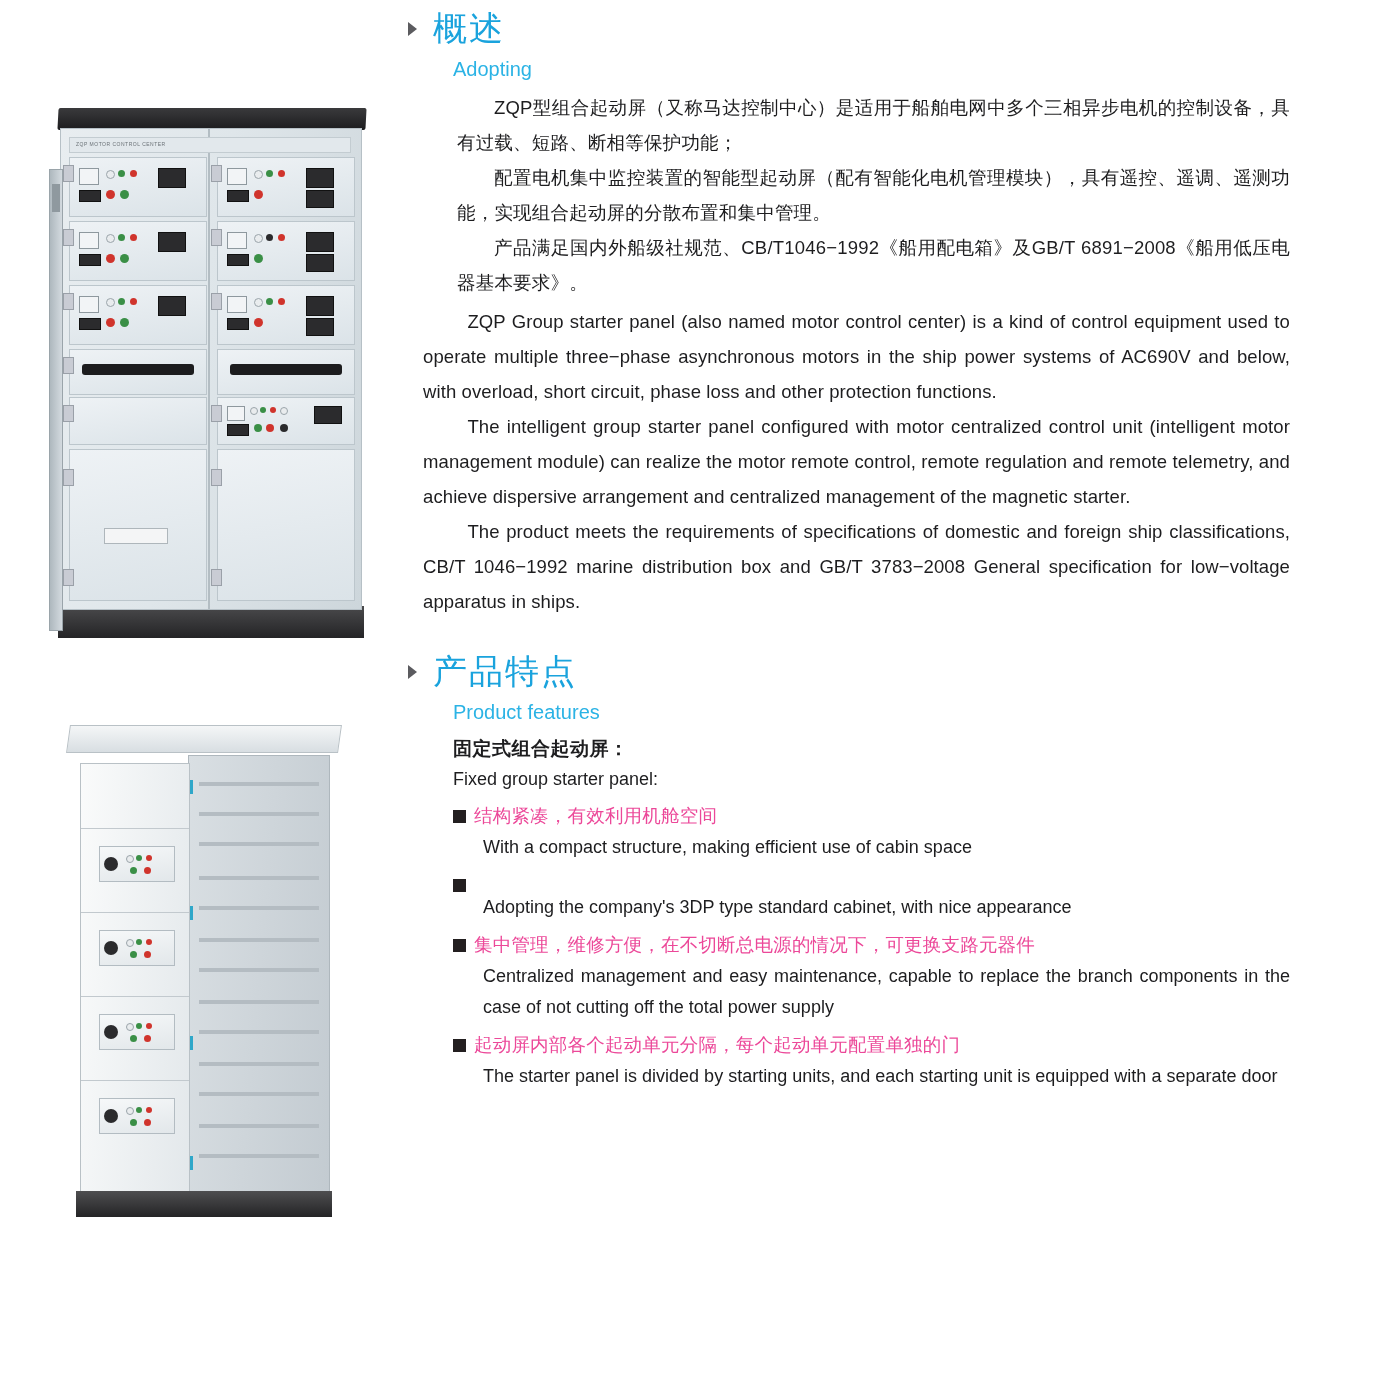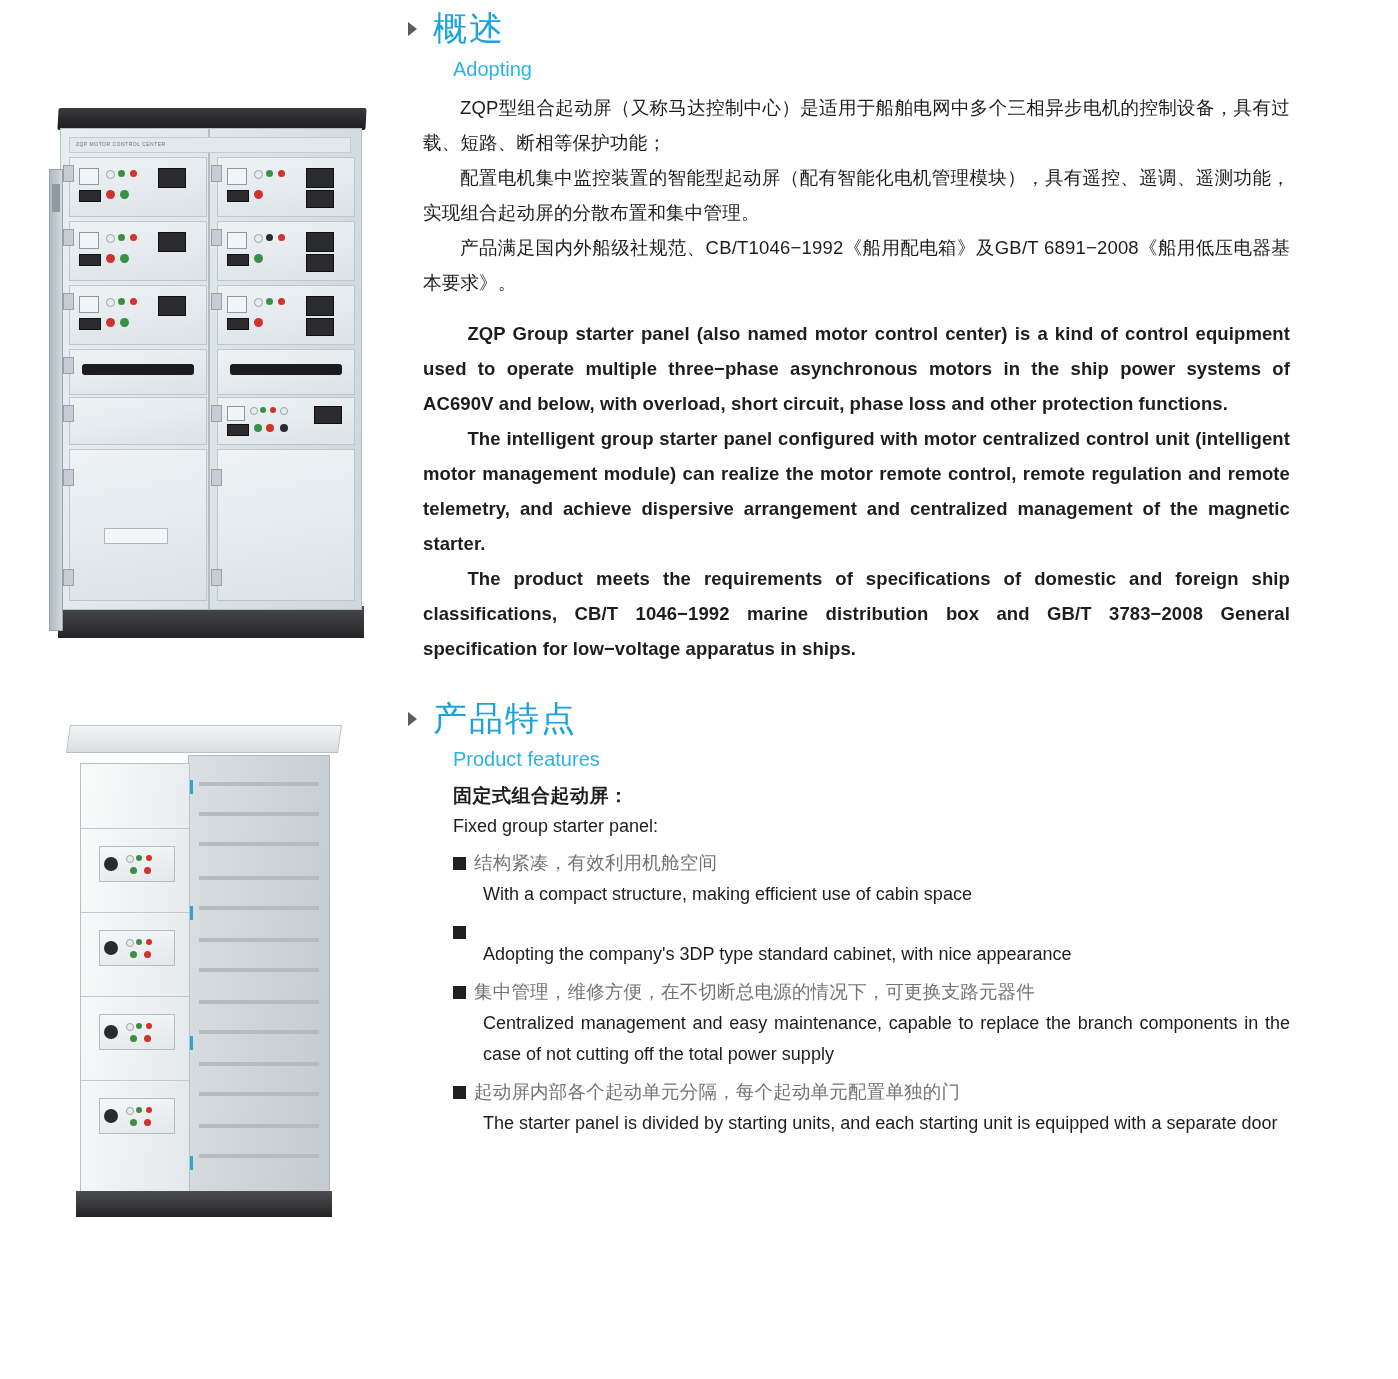--- a/index.html
+++ b/index.html
@@ -82,20 +82,21 @@
     line-height: 35px;
     text-align: justify;
     text-justify: inter-ideograph;
     margin: 0;
     padding: 0;
     color: #1d1d1f;
   }
   .para.cn {
     text-indent: 2em;
     letter-spacing: 0.2px;
+    margin-left: 34px;
   }
   .para.en {
     text-indent: 2.4em;
     letter-spacing: 0.1px;
   }
   .block-cn { margin-left: 18px; margin-right: 0; }
   .block-en { margin-left: 18px; margin-right: 0; }
 
   
   .feature-wrap { margin-left: 48px; margin-top: 6px; }
@@ -120,21 +121,21 @@
     width: 13px;
     height: 13px;
     background: #231f20;
     flex: 0 0 auto;
     margin-top: 10px;
     margin-right: 8px;
   }
   .bullet-cn {
     font-size: 18.5px;
     line-height: 32px;
-    color: #737373;
+    color: #ec4899;
     letter-spacing: 0.2px;
   }
   .bullet-en {
     font-size: 18px;
     line-height: 31px;
     color: #1d1d1f;
     margin-left: 30px;
     text-align: justify;
     max-width: 815px;
   }
@@ -427,21 +428,21 @@
         <span class="cn-title">概述</span>
       </div>
       <div class="en-title">Adopting</div>
 
       <div class="block-cn">
         <p class="para cn">ZQP型组合起动屏（又称马达控制中心）是适用于船舶电网中多个三相异步电机的控制设备，具有过载、短路、断相等保护功能；</p>
         <p class="para cn">配置电机集中监控装置的智能型起动屏（配有智能化电机管理模块），具有遥控、遥调、遥测功能，实现组合起动屏的分散布置和集中管理。</p>
         <p class="para cn">产品满足国内外船级社规范、CB/T1046−1992《船用配电箱》及GB/T 6891−2008《船用低压电器基本要求》。</p>
       </div>
 
-      <div class="block-en" style="margin-top:16px;font-weight:bold;">
+      <div class="block-en" style="margin-top:4px;">
         <p class="para en">ZQP Group starter panel (also named motor control center) is a kind of control equipment used to operate multiple three−phase asynchronous motors in the ship power systems of AC690V and below, with overload, short circuit, phase loss and other protection functions.</p>
         <p class="para en">The intelligent group starter panel configured with motor centralized control unit (intelligent motor management module) can realize the motor remote control, remote regulation and remote telemetry, and achieve dispersive arrangement and centralized management of the magnetic starter.</p>
         <p class="para en">The product meets the requirements of specifications of domestic and foreign ship classifications, CB/T 1046−1992 marine distribution box and GB/T 3783−2008 General specification for low−voltage apparatus in ships.</p>
       </div>
     </div>
 
     <div style="margin-top:32px;">
       <div class="section-head">
         <span class="tri-icon"></span>
         <span class="cn-title">产品特点</span>

